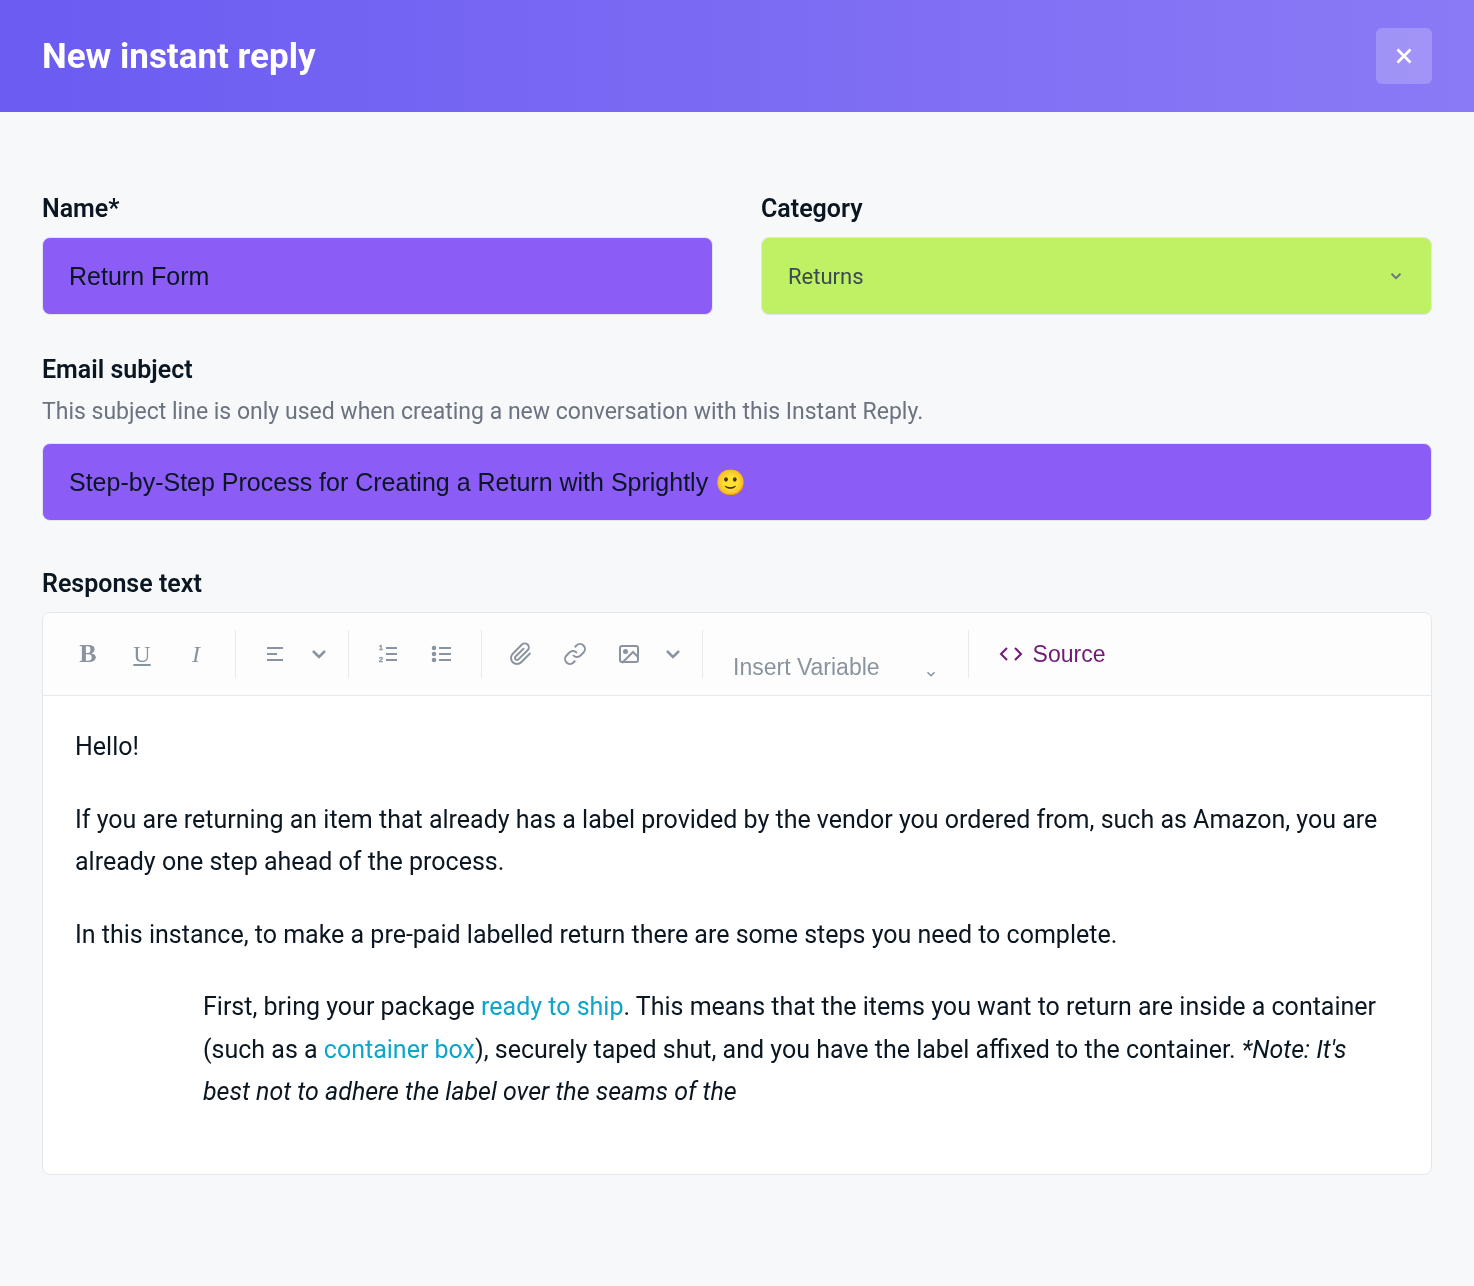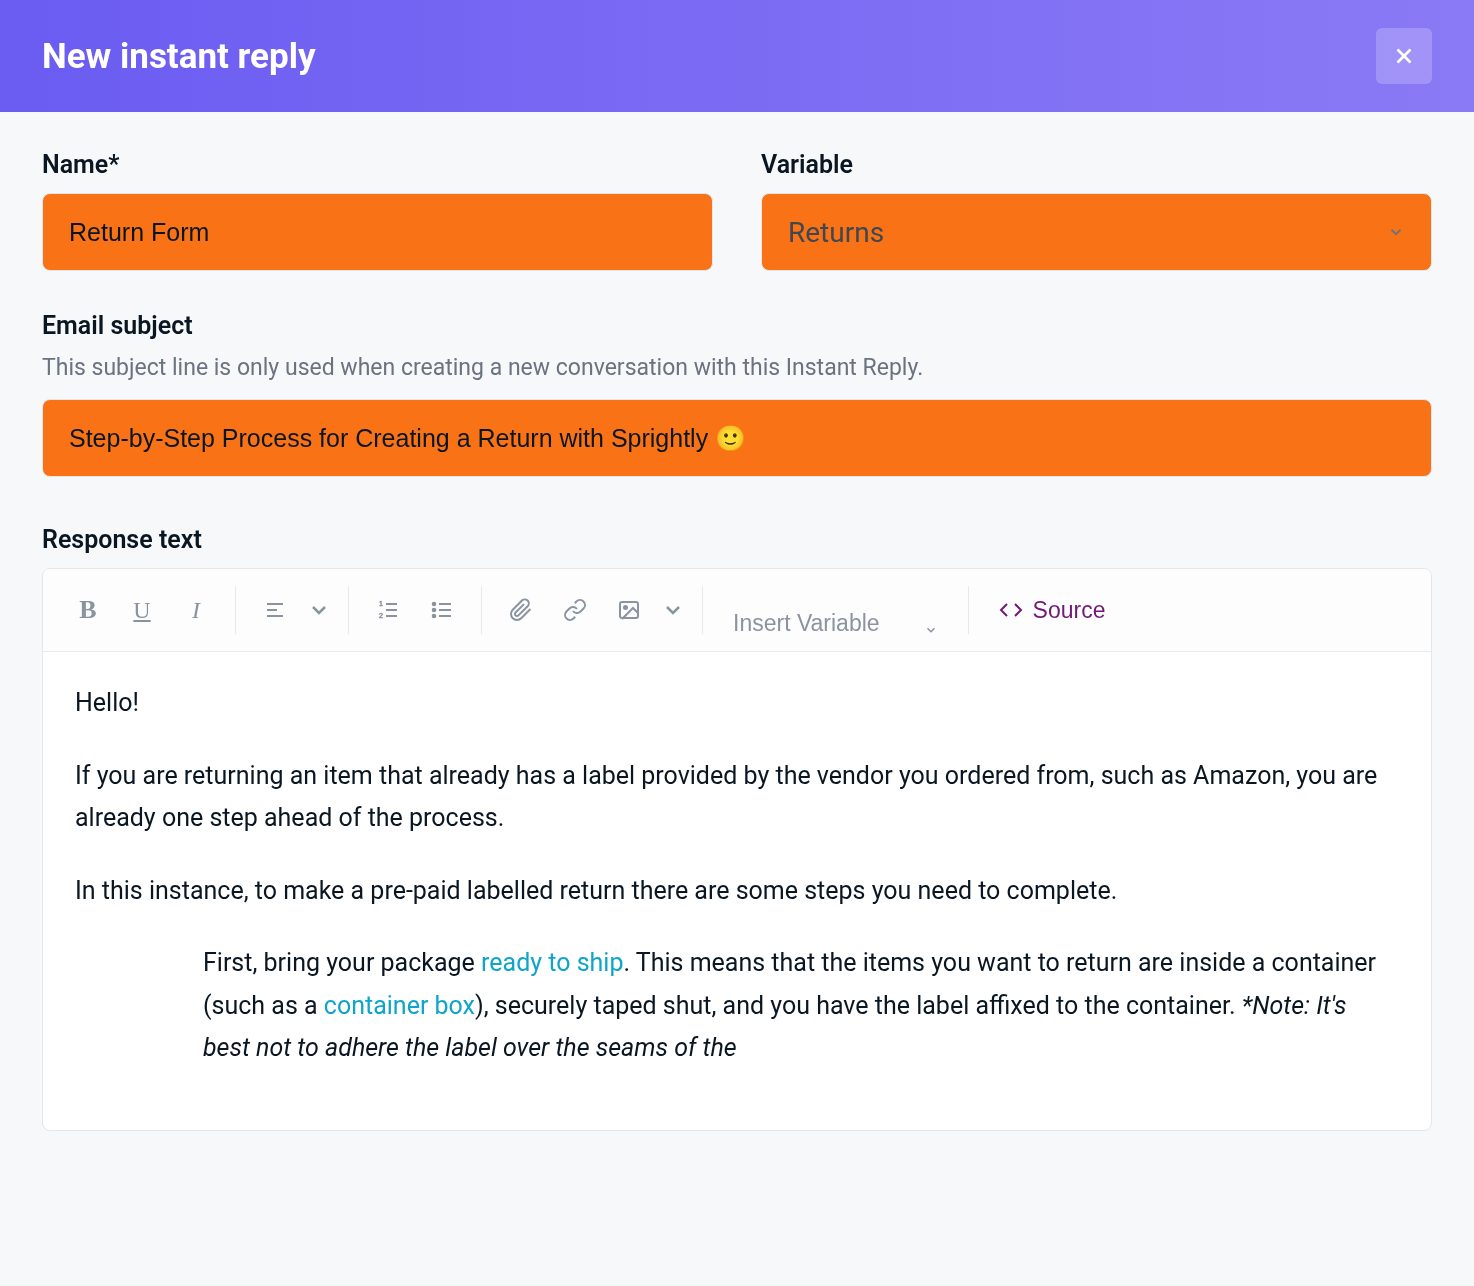--- a/index.html
+++ b/index.html
@@ -13,20 +13,21 @@
       width: 1474px;
       height: 1286px;
       overflow: hidden;
     }
     .modal {
       width: 100%;
       height: 100%;
       background: #f7f8fa;
       display: flex;
       flex-direction: column;
+      gap: 44px;
     }
     .modal-header {
       background: linear-gradient(90deg, #6b5cf2 0%, #8b7af5 100%);
       padding: 28px 42px;
       display: flex;
       justify-content: space-between;
       align-items: center;
     }
     .modal-title {
       color: #fff;
@@ -72,40 +73,40 @@
       display: block;
     }
     .helper {
       font-size: 23px;
       color: #6b7280;
       margin-bottom: 18px;
     }
     .text-input {
       width: 100%;
       height: 78px;
-      background: #f97316;
+      background: #8b5cf6;
       border: 1px solid #e3e6ea;
       border-radius: 8px;
       padding: 0 26px;
       font-size: 25px;
       color: #0a1621;
       outline: none;
     }
     .select-wrapper {
       position: relative;
       width: 100%;
     }
     .select-input {
       width: 100%;
       height: 78px;
-      background: #f97316;
+      background: #bef264;
       border: 1px solid #e3e6ea;
       border-radius: 8px;
       padding: 0 26px;
-      font-size: 28px;
+      font-size: 22px;
       color: #3d4852;
       display: flex;
       align-items: center;
       justify-content: space-between;
       cursor: pointer;
     }
     .chevron-down {
       width: 18px;
       height: 18px;
       stroke: #6b7280;
@@ -218,21 +219,21 @@
     </button>
   </div>
 
   <div class="modal-body">
     <div class="row">
       <div class="field">
         <label class="label">Name*</label>
         <input type="text" class="text-input" value="Return Form" style="">
       </div>
       <div class="field">
-        <label class="label">Variable</label>
+        <label class="label">Category</label>
         <div class="select-wrapper">
           <div class="select-input">
             <span>Returns</span>
             <svg class="chevron-down" viewBox="0 0 24 24">
               <path d="M6 9l6 6 6-6"></path>
             </svg>
           </div>
         </div>
       </div>
     </div>

